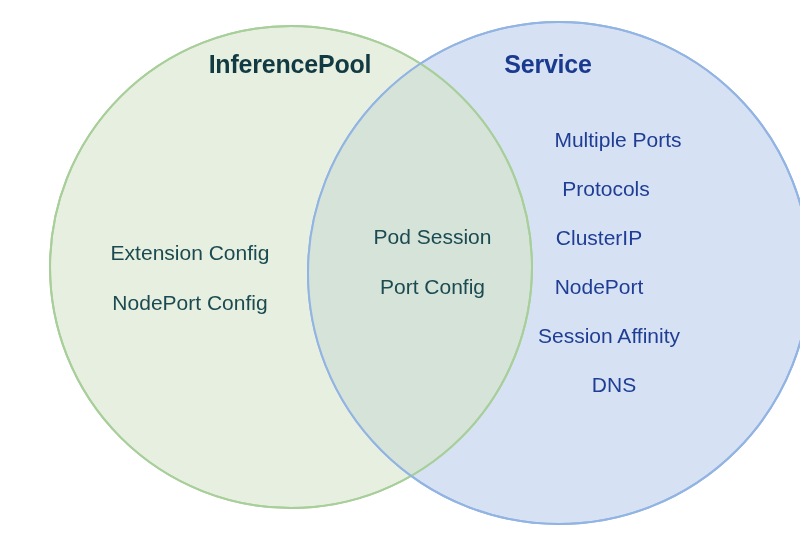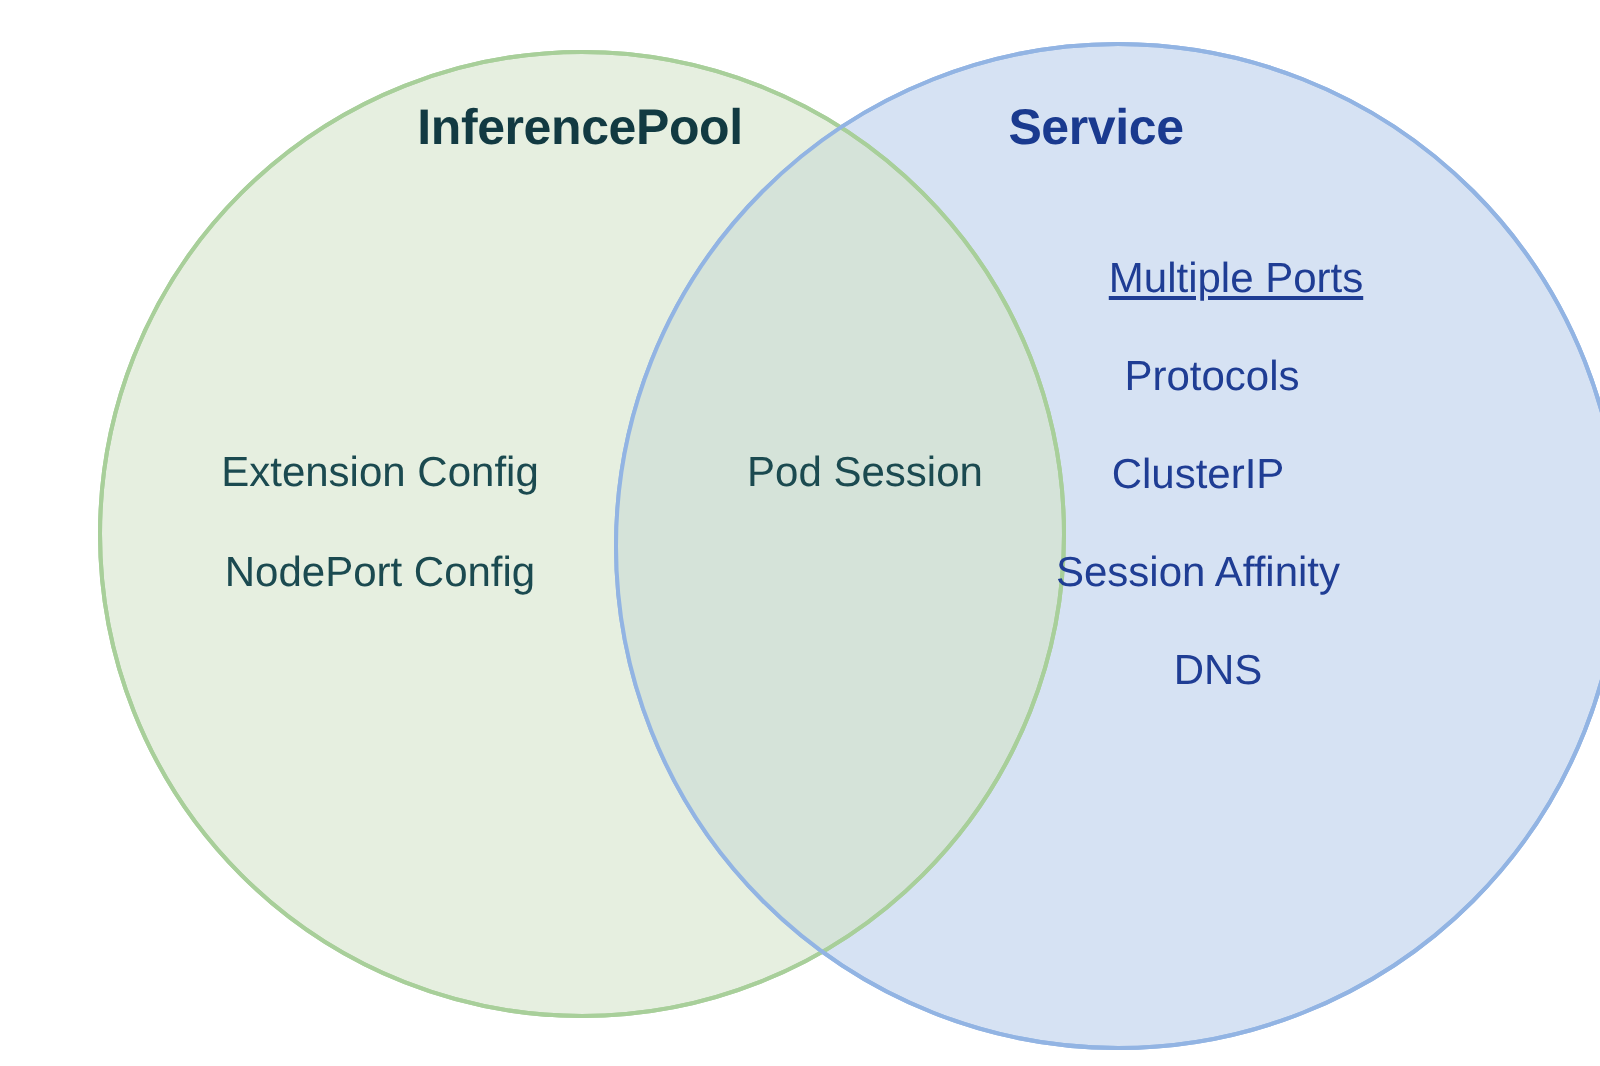--- a/index.html
+++ b/index.html
@@ -59,21 +59,21 @@
     top: 50px;
     width: 440px;
   }
   #left-col .set-title {
     color: #123a42;
     margin-bottom: 0;
   }
   #left-items {
     position: absolute;
     left: 45px;
-    top: 225px;
+    top: 241px;
     width: 230px;
     align-items: center;
   }
   #left-items .item {
     color: #1b4a50;
     margin-bottom: 26px;
   }
 
   
   #mid-items {
@@ -102,21 +102,21 @@
     left: 470px;
     top: 128px;
     width: 230px;
     align-items: center;
   }
   #right-items .item {
     color: #1f3d94;
     margin-bottom: 25px;
   }
   
-  #right-items .item:nth-child(1) { transform: translateX(3px); text-decoration: underline; }
+  #right-items .item:nth-child(1) { transform: translateX(3px); }
   #right-items .item:nth-child(2) { transform: translateX(-9px); }
   #right-items .item:nth-child(3) { transform: translateX(-16px); }
   #right-items .item:nth-child(4) { transform: translateX(-16px); }
   #right-items .item:nth-child(5) { transform: translateX(-6px); }
   #right-items .item:nth-child(6) { transform: translateX(-1px); }
   #right-items .item:nth-child(7) { transform: translateX(-47px); }
 </style>
 </head>
 <body>
 
@@ -147,28 +147,30 @@
       <div class="set-title">InferencePool</div>
     </div>
 
     <div class="col" id="left-items">
       <div class="item">Extension Config</div>
       <div class="item">NodePort Config</div>
     </div>
 
     <div class="col" id="mid-items">
       <div class="item">Pod Session</div>
+      <div class="item">Port Config</div>
     </div>
 
     <div class="col" id="right-col">
       <div class="set-title">Service</div>
     </div>
 
     <div class="col" id="right-items">
       <div class="item">Multiple Ports</div>
       <div class="item">Protocols</div>
       <div class="item">ClusterIP</div>
+      <div class="item">NodePort</div>
       <div class="item">Session Affinity</div>
       <div class="item">DNS</div>
     </div>
 
   </div>
 </div>
 
 </body></html>

